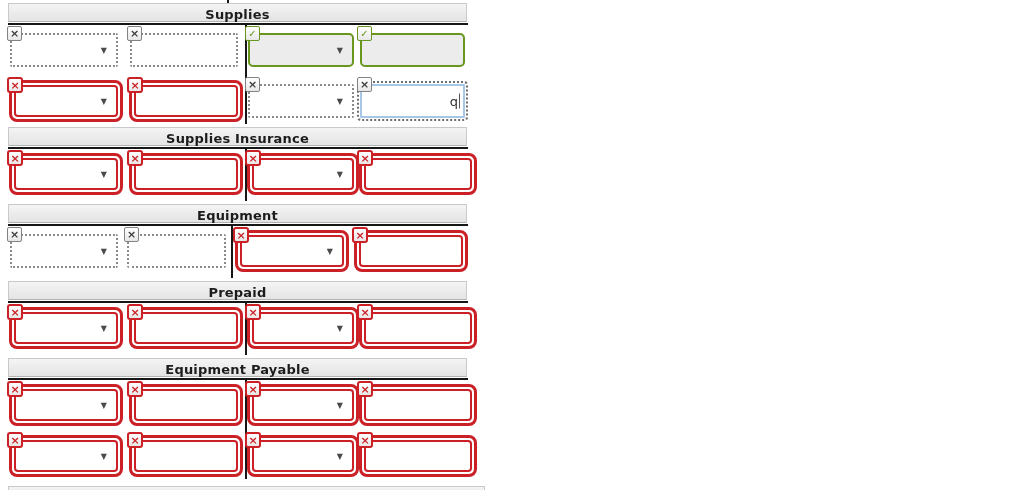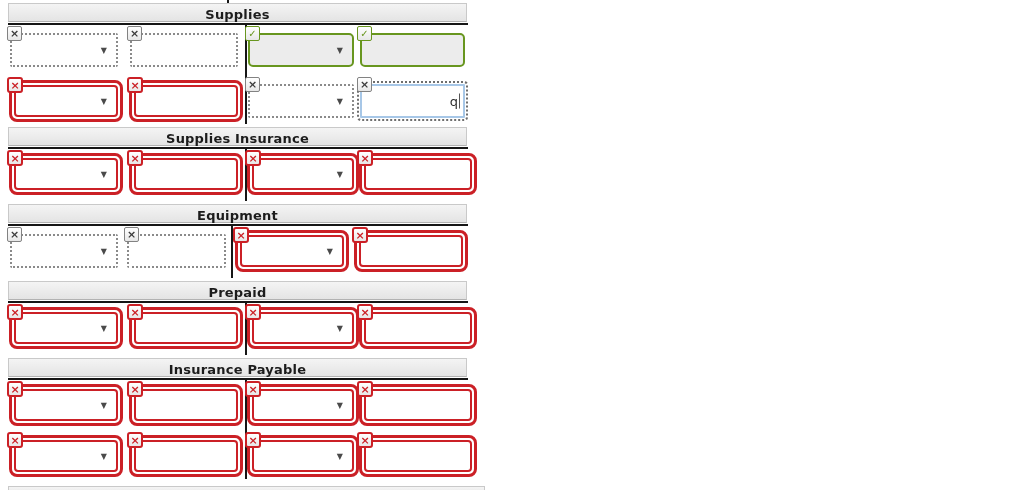--- a/index.html
+++ b/index.html
@@ -235,21 +235,21 @@
             <div class="cell c3 state-incorrect">
               <span class="badge b-red">×</span>
               <div class="ring">
                 <div class="field"></div>
               </div>
             </div>
           </div>
         </div>
       </div>
       <div class="sec">
-        <div class="hdr"><span class="title">Insurance Payable</span></div>
+        <div class="hdr"><span class="title">Equipment Payable</span></div>
         <div class="topline"></div>
         <div class="rows" style="height: 102px;">
           <div class="divider"></div>
           <div class="row" style="top: 0px;">
             <div class="cell c0 state-incorrect">
               <span class="badge b-red">×</span>
               <div class="ring">
                 <div class="field">
                   <span class="arrow">▼</span>
                 </div>

